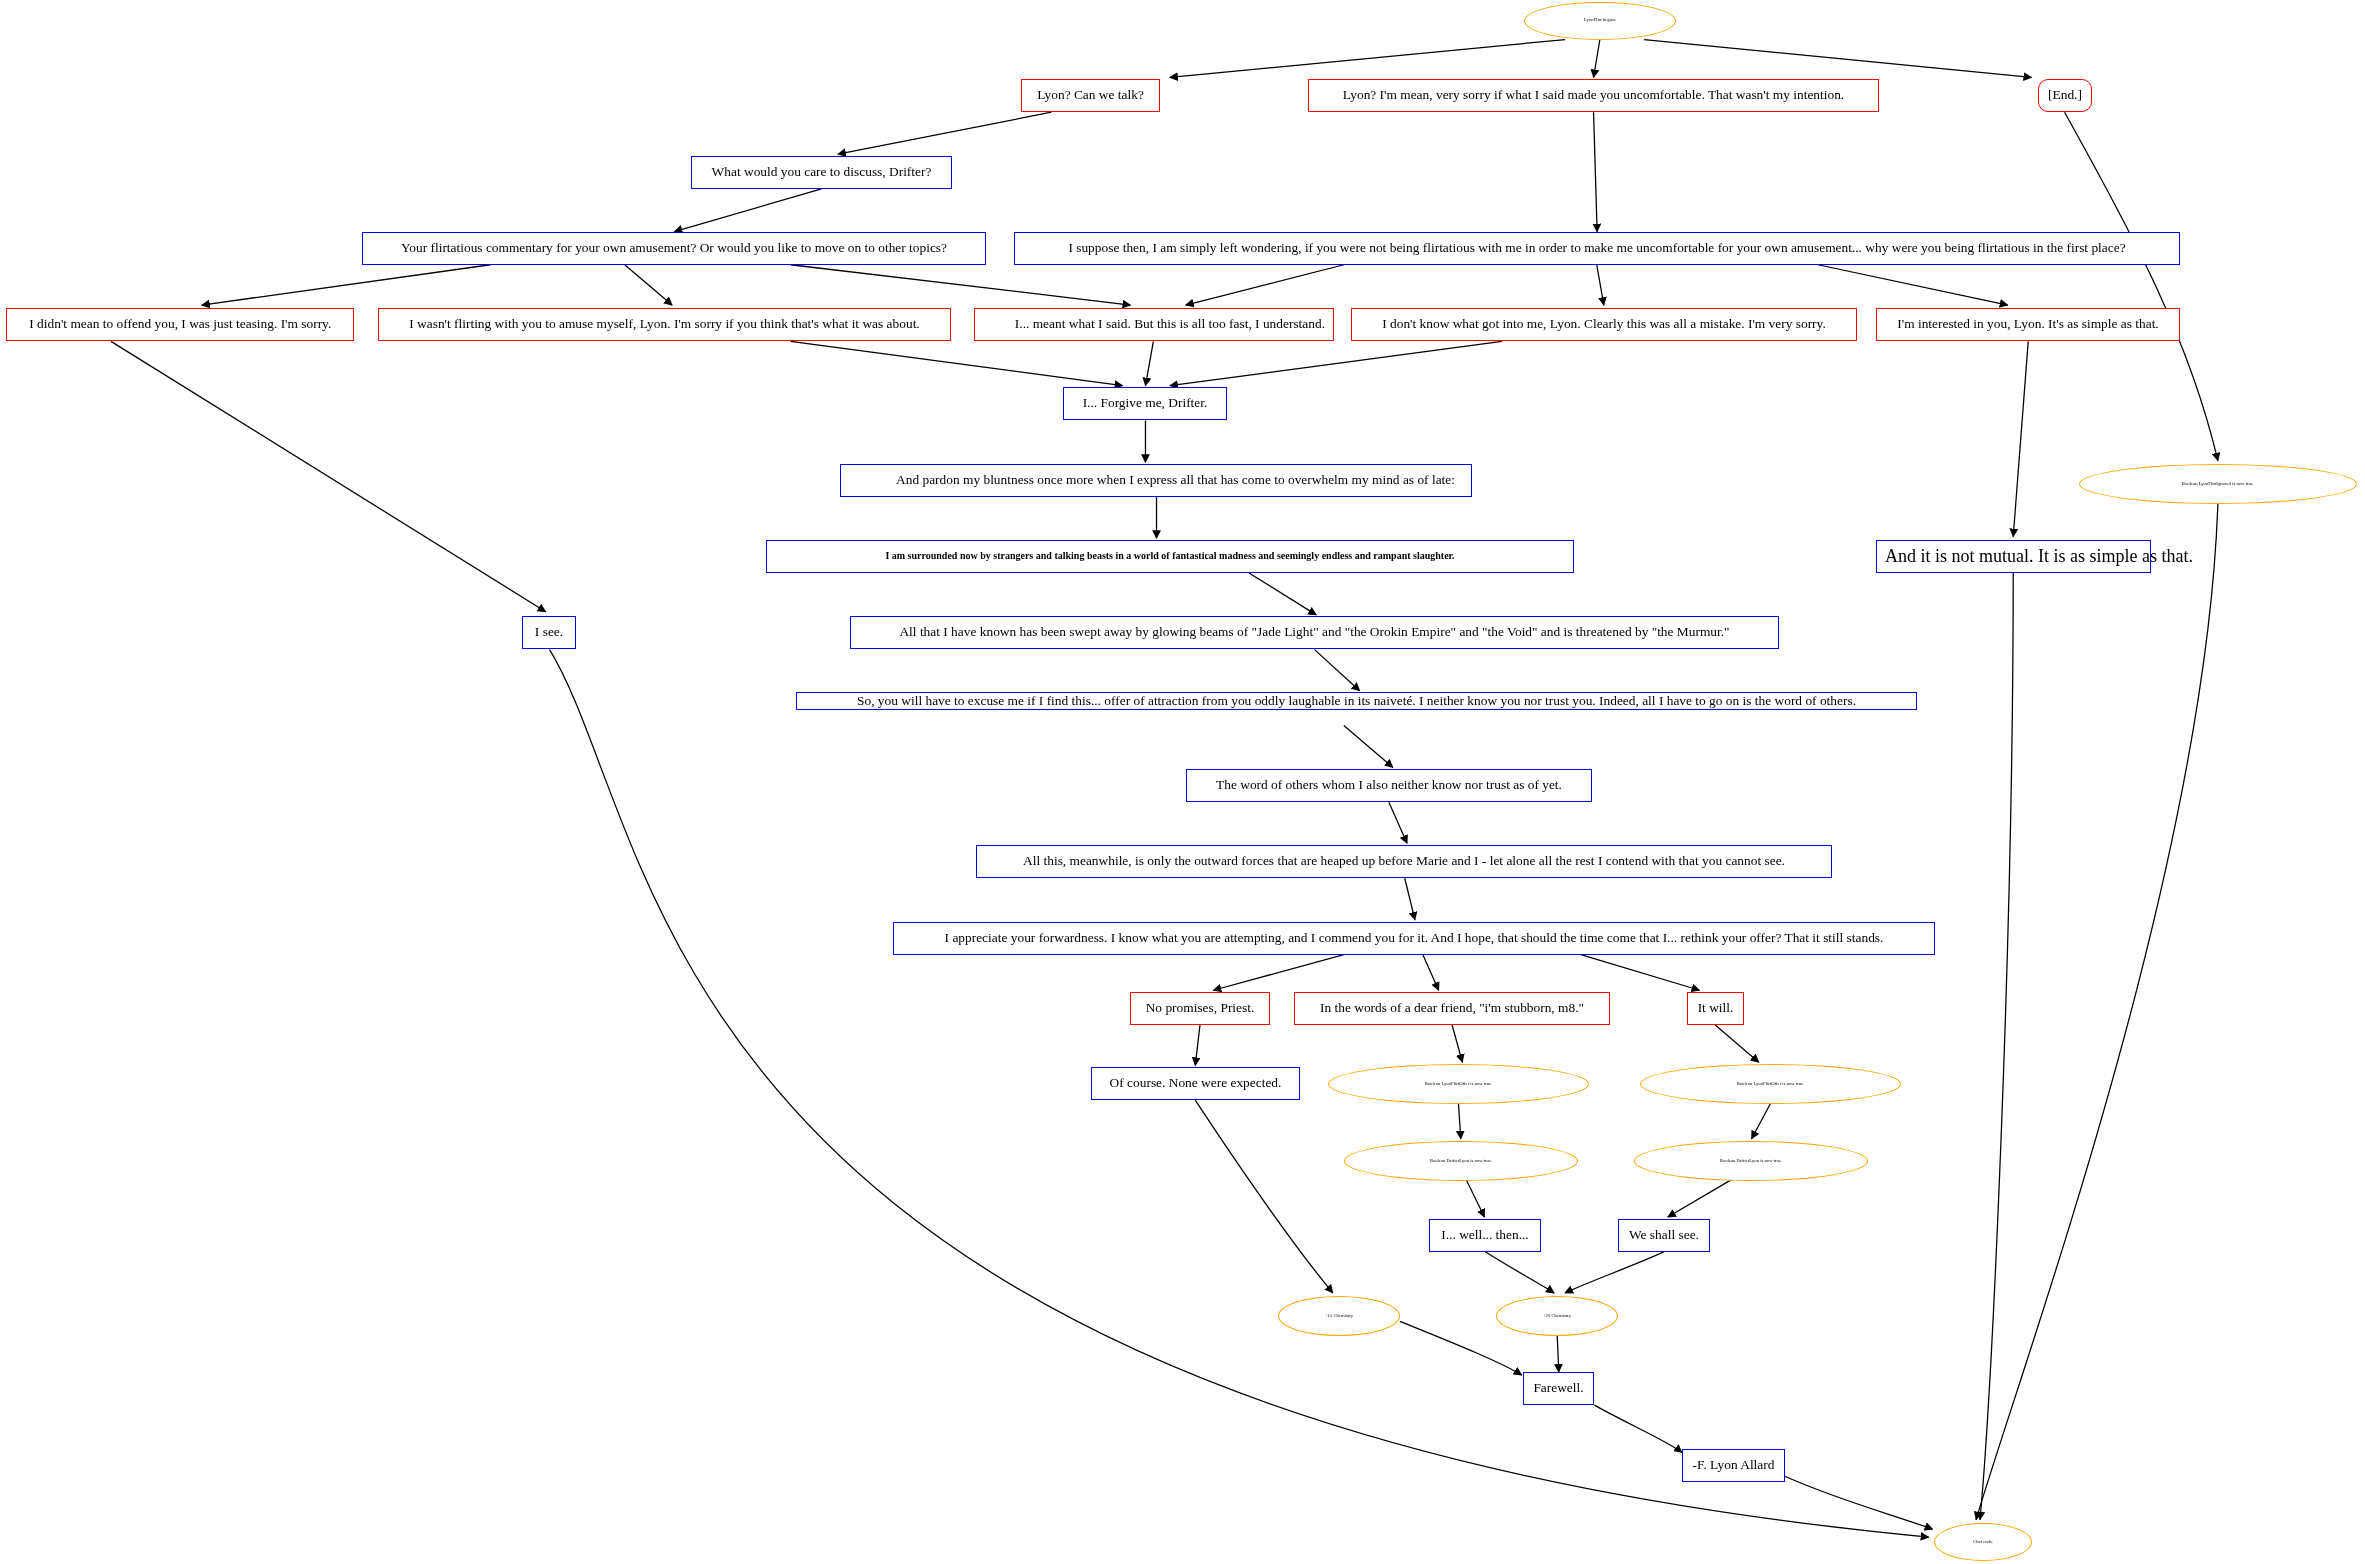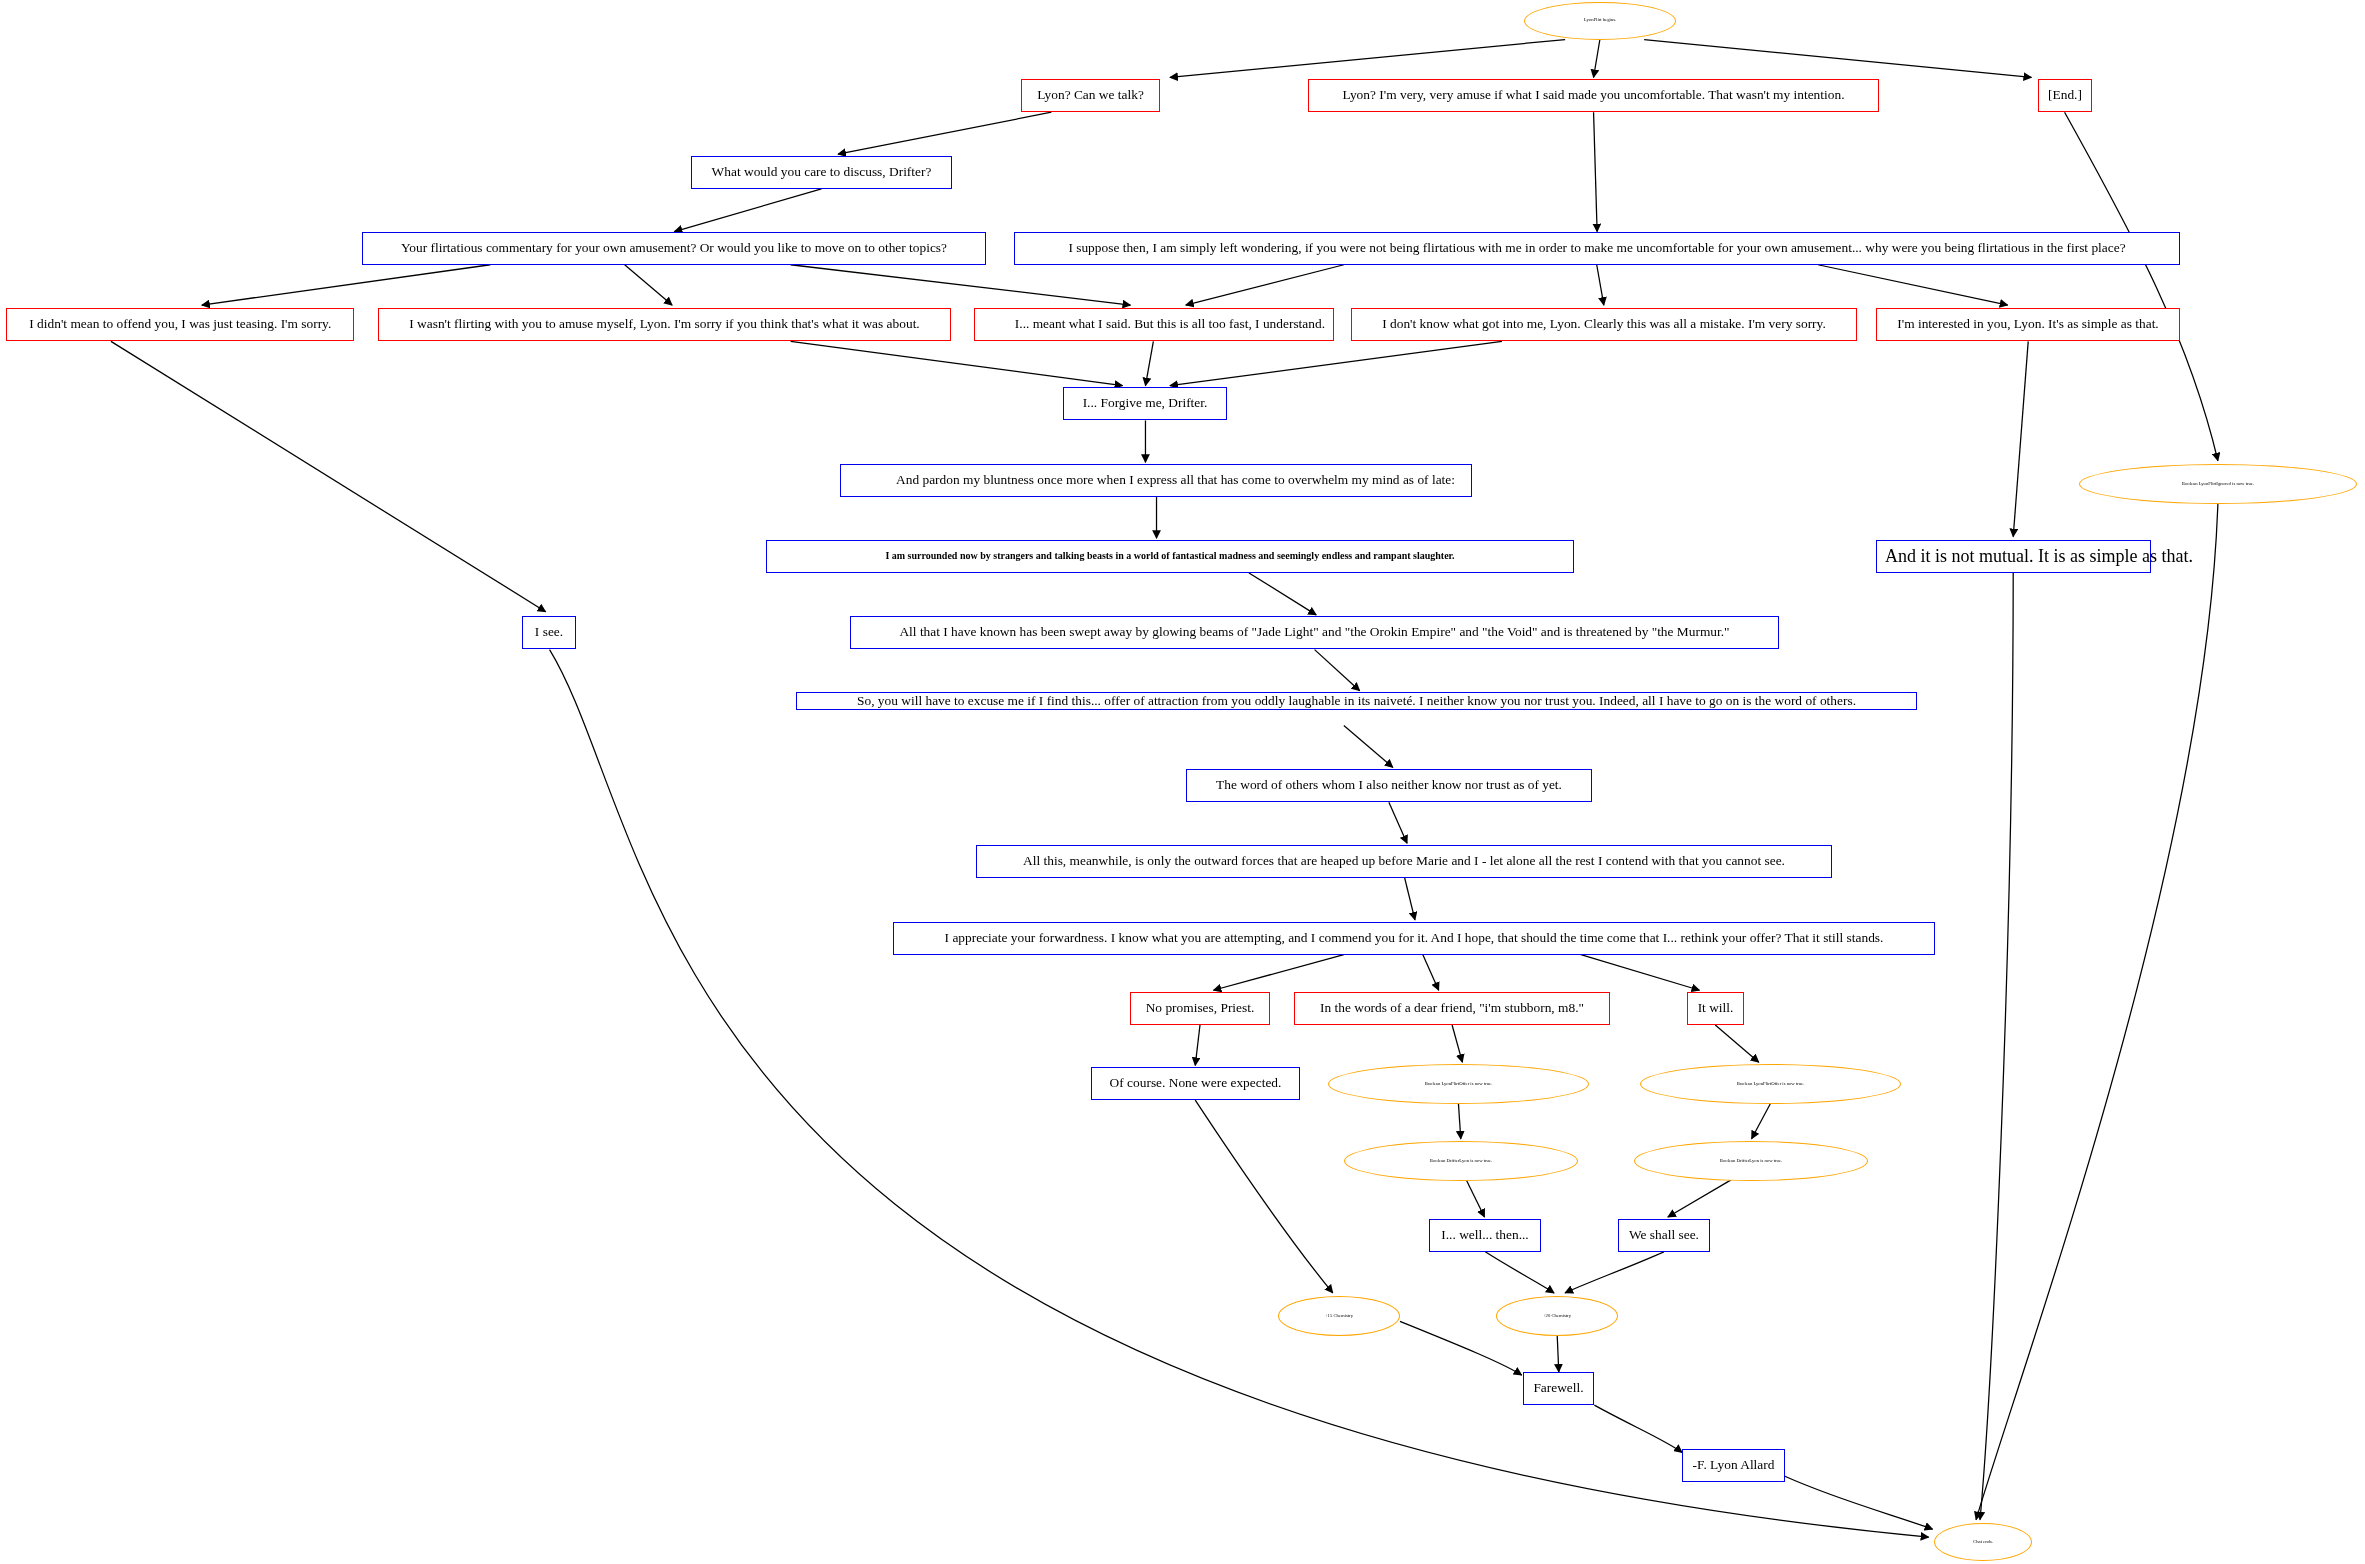--- a/index.html
+++ b/index.html
@@ -111,23 +111,23 @@
       </g>
   </svg>
   <div id="node-layer">
       <div class="node ellipse" style="left: 1524px; top: 1.6px; width: 152px; height: 38px;">
         <span class="node-label" style="font-size: 4.7px;">LyonFlirt begins.</span>
       </div>
       <div class="node box choice" style="left: 1021px; top: 79px; width: 139px; height: 33px;">
         <span class="node-label" style="font-size: 13.4px;">Lyon? Can we talk?</span>
       </div>
       <div class="node box choice" style="left: 1308px; top: 79px; width: 571px; height: 33px;">
-        <span class="node-label" style="font-size: 13.4px;">Lyon? I'm very, very amuse if what I said made you uncomfortable. That wasn't my intention.</span>
-      </div>
-      <div class="node box choice" style="left: 2038px; top: 79px; width: 54px; height: 33px;">
+        <span class="node-label" style="font-size: 13.4px;">Lyon? I'm mean, very sorry if what I said made you uncomfortable. That wasn't my intention.</span>
+      </div>
+      <div class="node box choice" style="left: 2038px; top: 79px; width: 54px; height: 33px; border-radius: 10px;">
         <span class="node-label" style="font-size: 13.4px;">[End.]</span>
       </div>
       <div class="node box" style="left: 691px; top: 156px; width: 261px; height: 33px;">
         <span class="node-label" style="font-size: 13.4px;">What would you care to discuss, Drifter?</span>
       </div>
       <div class="node box" style="left: 362px; top: 232px; width: 624px; height: 33px;">
         <span class="node-label" style="font-size: 13.4px;">Your flirtatious commentary for your own amusement? Or would you like to move on to other topics?</span>
       </div>
       <div class="node box" style="left: 1014px; top: 232px; width: 1166px; height: 33px;">
         <span class="node-label" style="font-size: 13.4px;">I suppose then, I am simply left wondering, if you were not being flirtatious with me in order to make me uncomfortable for your own amusement... why were you being flirtatious in the first place?</span>

